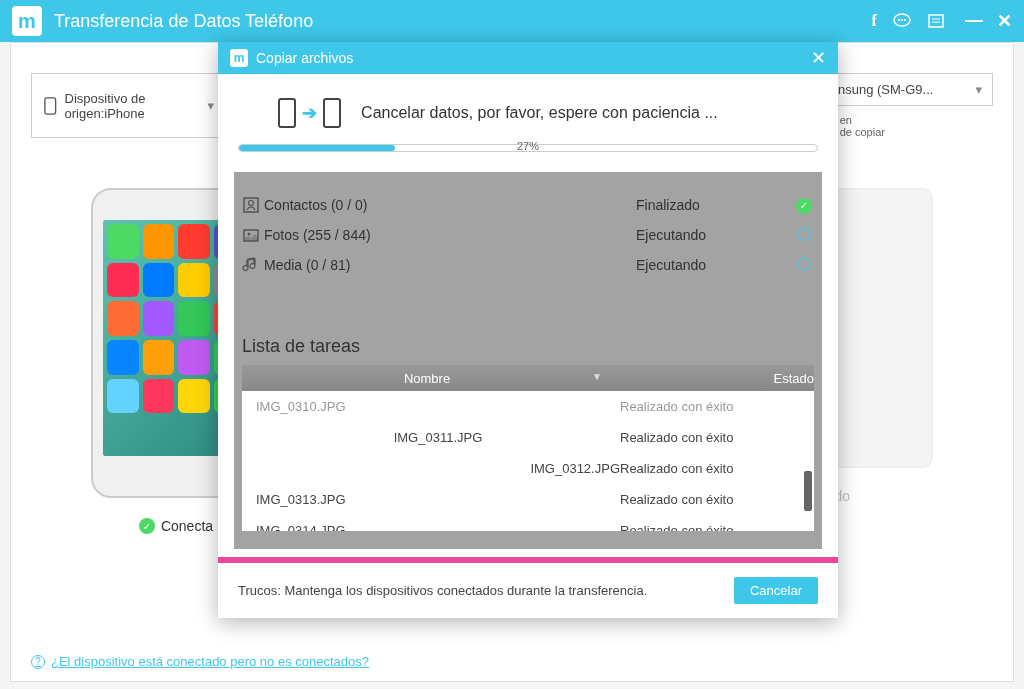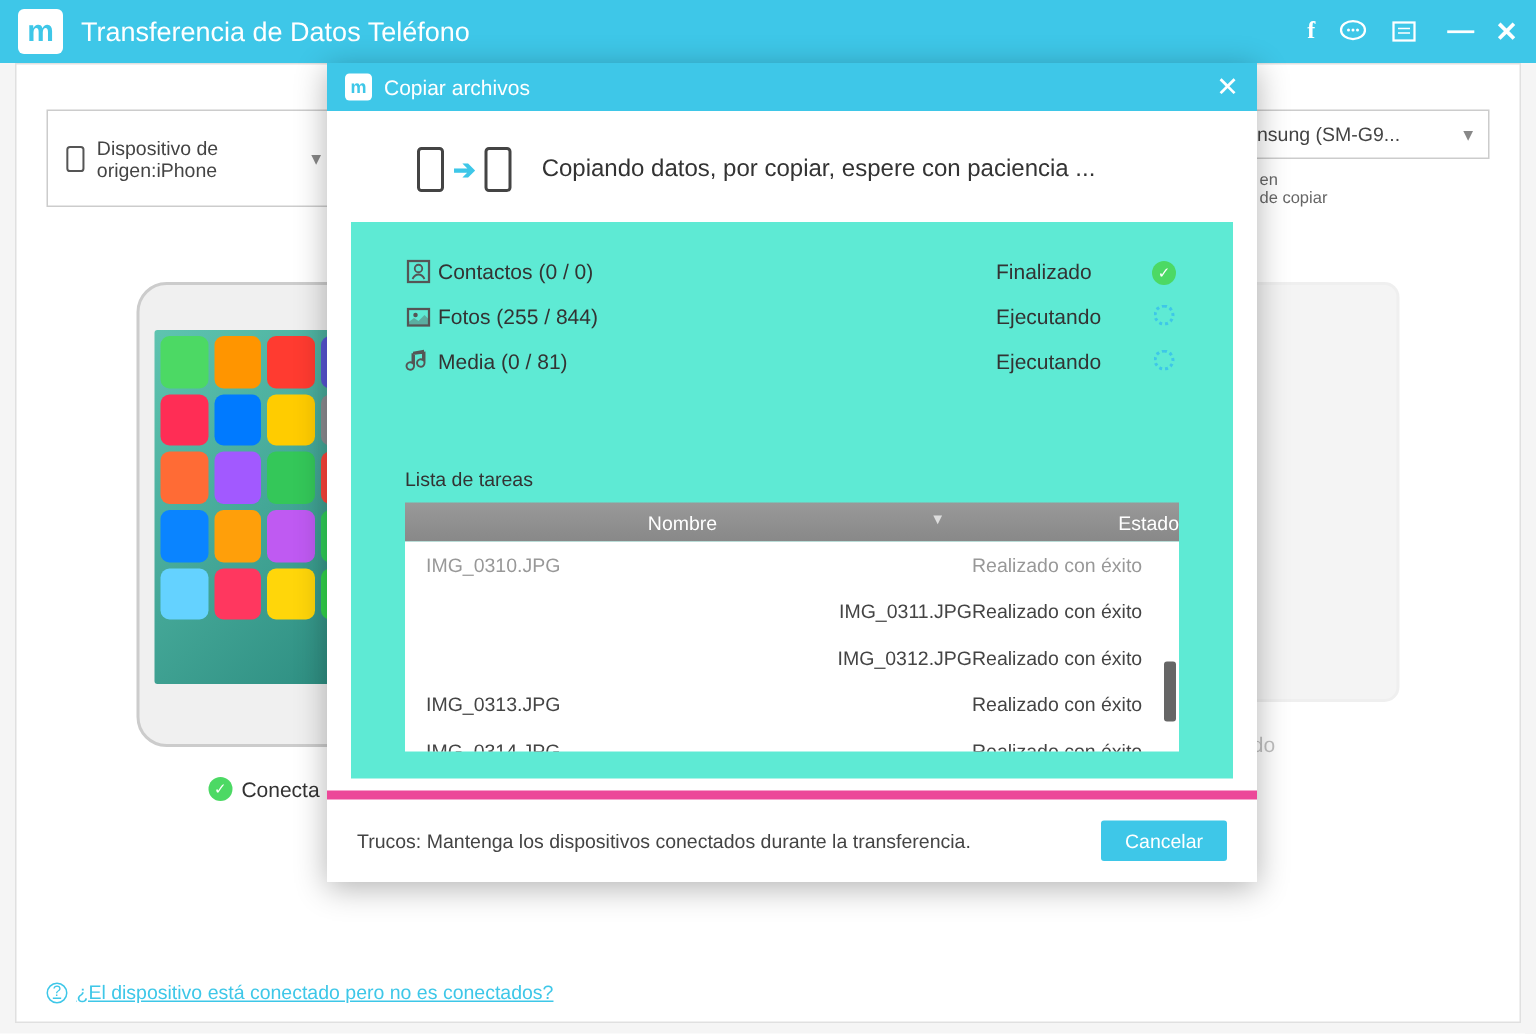--- a/index.html
+++ b/index.html
@@ -46,30 +46,30 @@
   .phone-icons { display: flex; align-items: center; gap: 6px; }
   .mini-phone { width: 18px; height: 30px; border: 2px solid #444; border-radius: 3px; }
   .arrow { color: #3ec7e8; font-size: 18px; font-weight: bold; }
   .copy-msg { font-size: 16px; color: #333; }
   
   .progress-wrap { padding: 4px 20px 12px 20px; }
   .progress-bar { width: 100%; height: 8px; border: 1px solid #ccc; border-radius: 4px; position: relative; overflow: hidden; background:#fff;}
   .progress-fill { height: 100%; background: #3ec7e8; border-radius: 4px; }
   .progress-label { text-align: center; font-size: 11px; color: #666; margin-top: -12px; position: relative;}
   
-  .status-block { background: #5eead4; margin: 8px 16px; padding: 18px 36px; }
+  .status-block { background: #a3a3a3; margin: 8px 16px; padding: 18px 8px; }
   .status-row { display: flex; align-items: center; padding: 6px 0; font-size: 14px; color: #333; }
   .status-row .icon { width: 22px; color: #555; }
   .status-row .label { flex: 0 0 340px; }
   .status-row .state { flex: 1; margin-left: 32px; }
   .status-row .ind { width: 20px; text-align: center; }
   .done-ind { width:16px; height:16px; background:#4cd964; border-radius:50%; display:inline-flex; align-items:center; justify-content:center; color:#fff; font-size:10px;}
   .spin-ind { width:14px; height:14px; border:2px dotted #3ec7e8; border-radius:50%; display:inline-block;}
   
-  .task-list-title { font-size: 13px; color: #333; padding: 6px 0 8px 0; }
+  .task-list-title { font-size: 18px; color: #333; padding: 6px 0 8px 0; }
   .task-table-head { display: flex; background: linear-gradient(#999,#888); color:#fff; font-size:13px; height:26px; align-items:center; }
   .col-name { flex: 0 0 370px; text-align: center; position:relative;}
   .col-name .sort { position:absolute; right:10px; font-size:10px; color:#ddd;}
   .col-state { flex: 1; text-align: right; }
   .task-rows { height: 140px; overflow: hidden; position: relative; background:#fff; }
   .task-row { display: flex; font-size: 13px; color: #444; padding: 8px 8px; }
   .task-row.dim { opacity: 0.55; }
   .scrollbar { position:absolute; right:2px; top:0; width:8px; height:100%; }
   .scroll-thumb { position:absolute; right:0; top:80px; width:8px; height:40px; background:#666; border-radius:2px;}
   
@@ -181,23 +181,29 @@
     <span>Copiar archivos</span>
     <span class="close">✕</span>
   </div>
 
   <div class="modal-copy-head">
     <div class="phone-icons">
       <div class="mini-phone"></div>
       <span class="arrow">➔</span>
       <div class="mini-phone"></div>
     </div>
-    <div class="copy-msg">Copiando datos, por copiar, espere con paciencia ...</div>
-  </div>
-
+    <div class="copy-msg">Cancelar datos, por favor, espere con paciencia ...</div>
+  </div>
+
+  <div class="progress-wrap">
+    <div class="progress-bar">
+      <div class="progress-fill" style="width:27%"></div>
+    </div>
+    <div class="progress-label">27%</div>
+  </div>
 
   <div class="status-block">
     <div id="cat-rows">
         <div class="status-row">
           <span class="icon">
             <svg width="18" height="18" viewBox="0 0 18 18">
               <rect x="2" y="2" width="14" height="14" fill="none" stroke="#555" stroke-width="1.5"></rect>
               <circle cx="9" cy="7" r="2.5" fill="none" stroke="#555" stroke-width="1.2"></circle>
               <path d="M5 14c1-2 3-3 4-3s3 1 4 3" fill="none" stroke="#555" stroke-width="1.2"></path>
             </svg>
@@ -238,21 +244,21 @@
       </div>
       <div class="col-state">Estado</div>
     </div>
     <div class="task-rows">
       <div id="task-body">
           <div class="task-row dim">
             <div class="col-name" style="text-align:left;padding-left:6px">IMG_0310.JPG</div>
             <div class="col-state" style="text-align:left">Realizado con éxito</div>
           </div>
           <div class="task-row">
-            <div class="col-name" style="text-align:right;padding-left:6px">IMG_0311.JPG</div>
+            <div class="col-name" style="text-align:center;padding-left:6px">IMG_0311.JPG</div>
             <div class="col-state" style="text-align:left">Realizado con éxito</div>
           </div>
           <div class="task-row">
             <div class="col-name" style="text-align:right;padding-left:6px">IMG_0312.JPG</div>
             <div class="col-state" style="text-align:left">Realizado con éxito</div>
           </div>
           <div class="task-row">
             <div class="col-name" style="text-align:left;padding-left:6px">IMG_0313.JPG</div>
             <div class="col-state" style="text-align:left">Realizado con éxito</div>
           </div>

